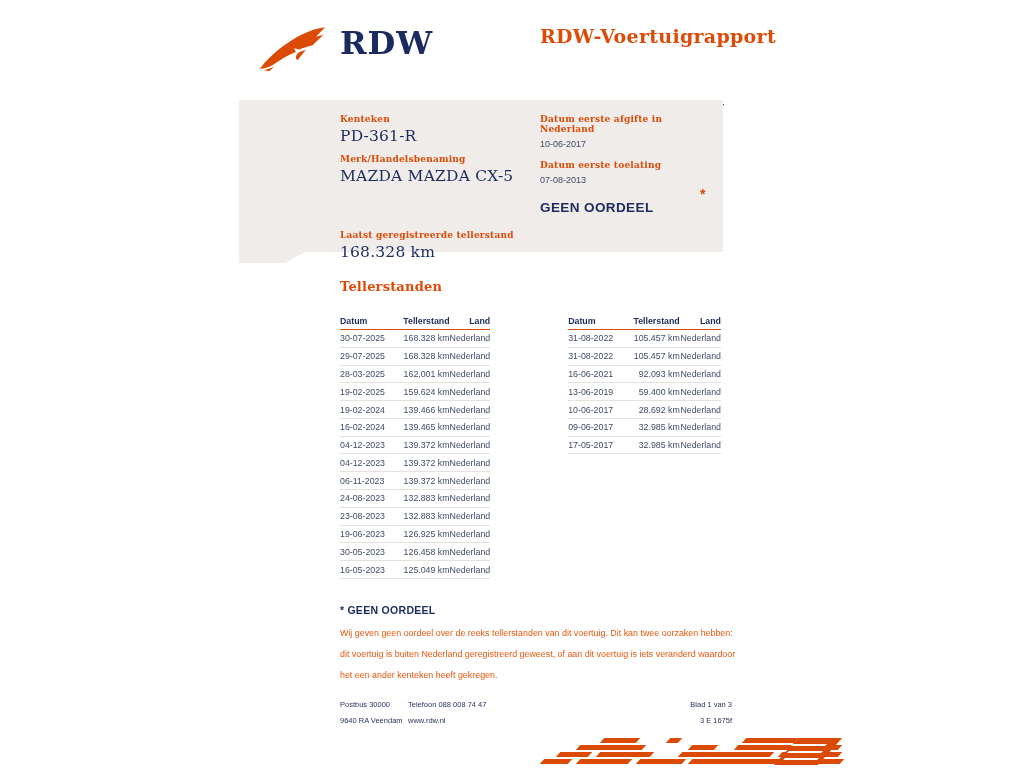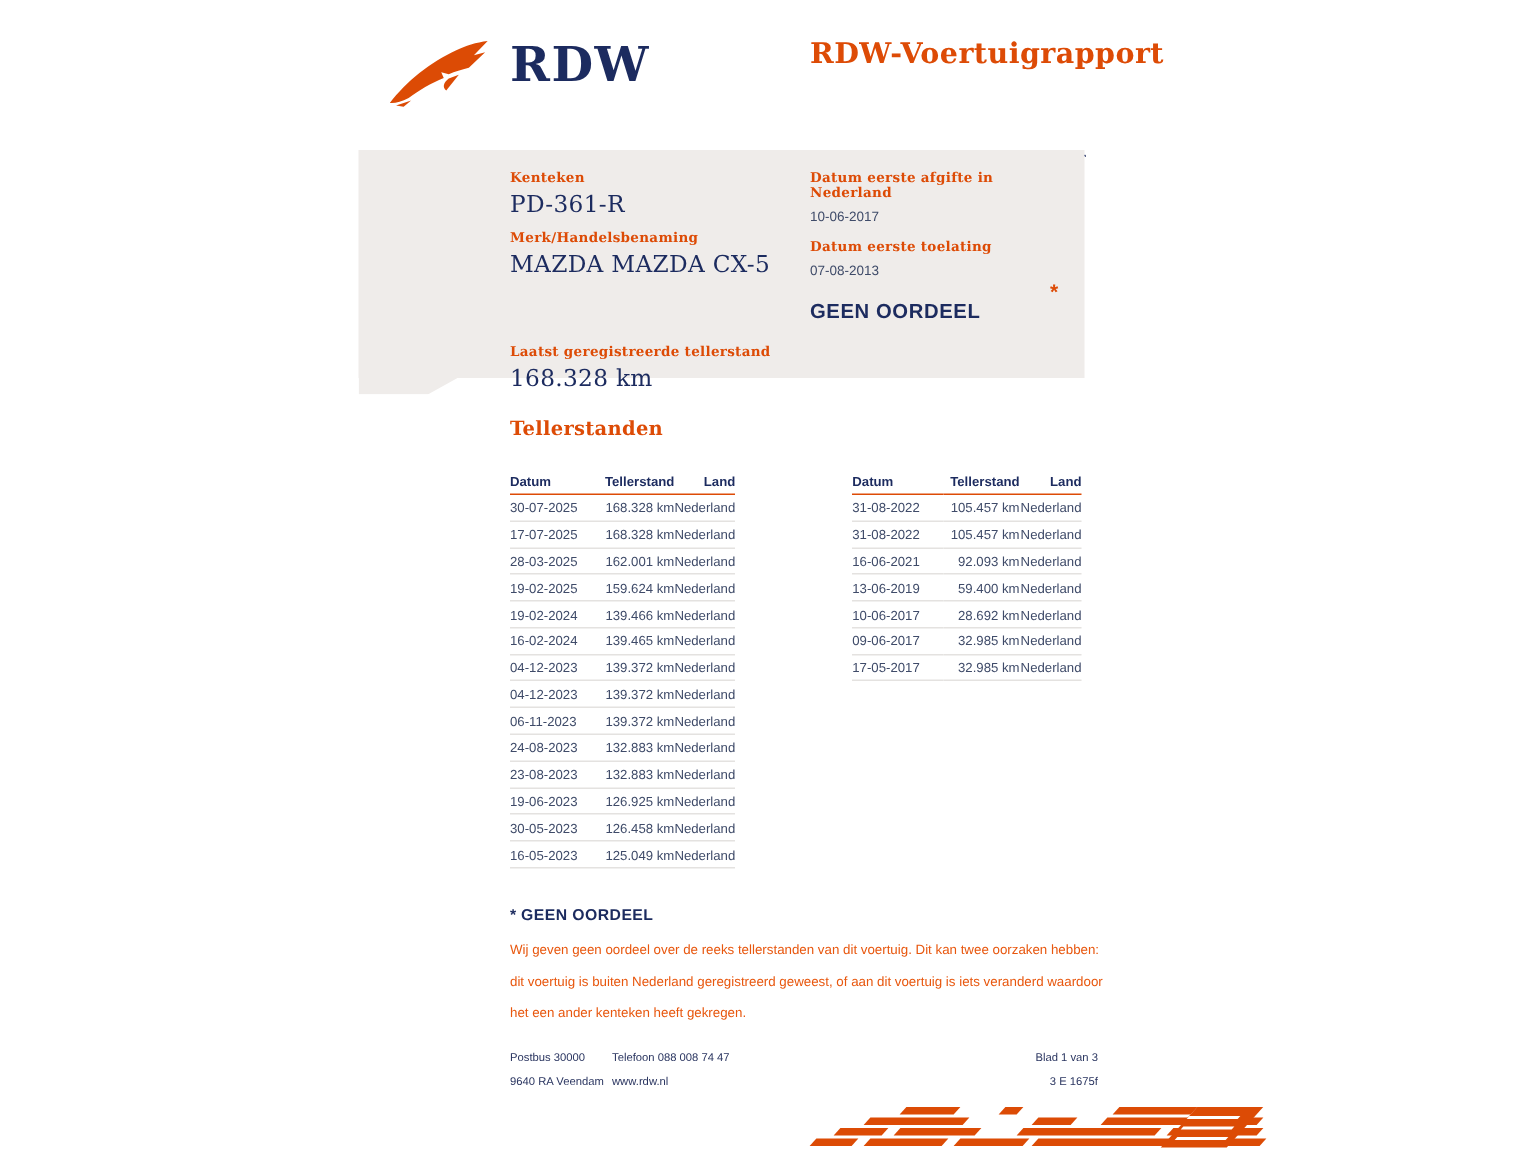--- a/index.html
+++ b/index.html
@@ -154,21 +154,21 @@
             <th class="col-land">Land</th>
           </tr>
         </thead>
         <tbody>
             <tr>
               <td class="col-datum">30-07-2025</td>
               <td class="col-tellerstand">168.328 km</td>
               <td class="col-land">Nederland</td>
             </tr>
             <tr>
-              <td class="col-datum">17-07-2025</td>
+              <td class="col-datum">29-07-2025</td>
               <td class="col-tellerstand">168.328 km</td>
               <td class="col-land">Nederland</td>
             </tr>
             <tr>
               <td class="col-datum">28-03-2025</td>
               <td class="col-tellerstand">162.001 km</td>
               <td class="col-land">Nederland</td>
             </tr>
             <tr>
               <td class="col-datum">19-02-2025</td>

